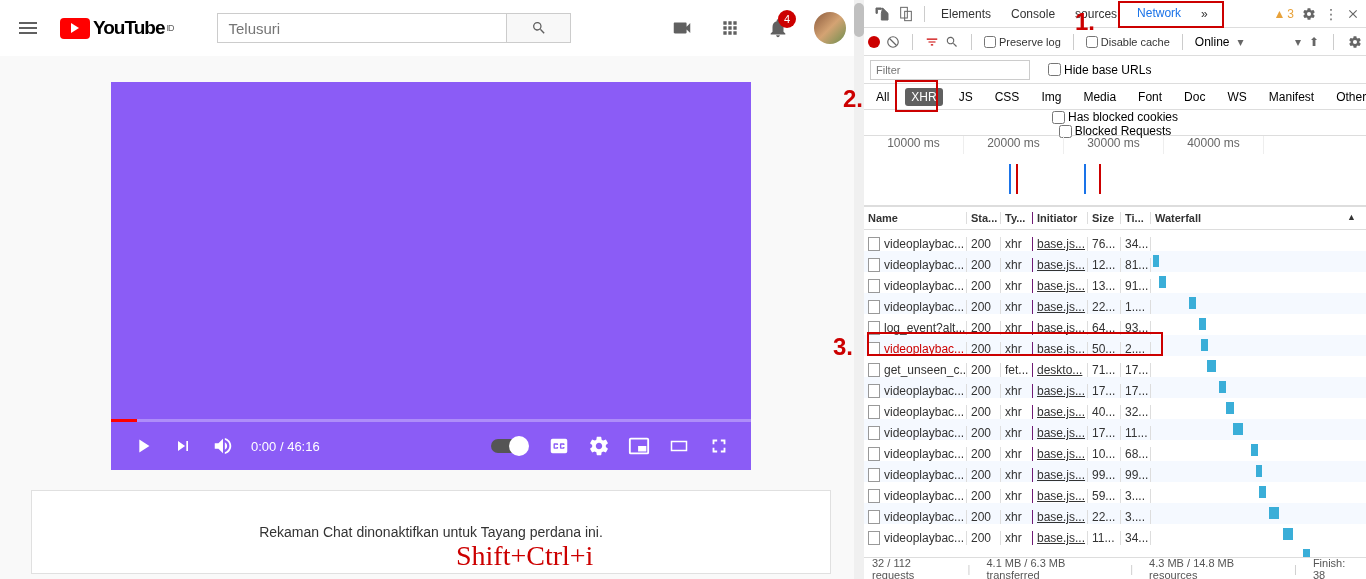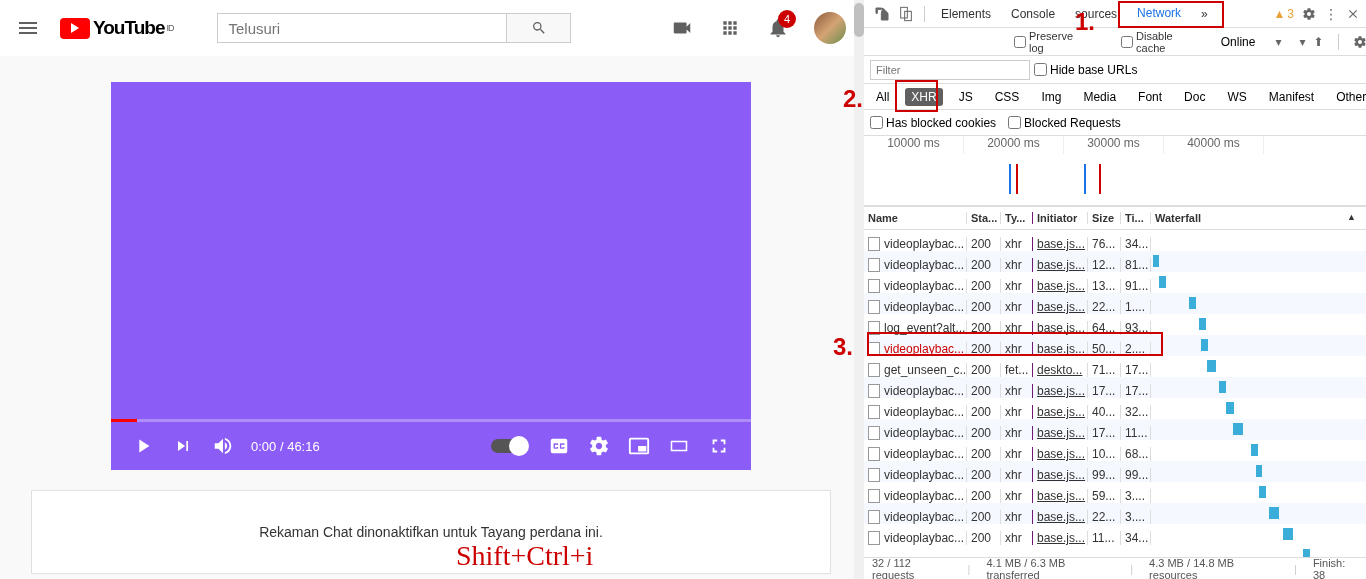--- a/index.html
+++ b/index.html
@@ -44,33 +44,33 @@
     .scrollbar-thumb { position: absolute; top: 3px; width: 10px; height: 34px; background: #c0c0c0; border-radius: 5px; }
     
     .dt-tabs { height: 28px; display: flex; align-items: center; border-bottom: 1px solid #ddd; padding: 0 6px; }
     .dt-tab-icon { width: 20px; height: 20px; color: #666; margin: 0 2px; display: flex; align-items: center; justify-content: center; }
     .dt-tab-sep { width: 1px; height: 16px; background: #ccc; margin: 0 6px; }
     .dt-tab { padding: 6px 10px; cursor: pointer; color: #333; }
     .dt-tab.active { border-bottom: 2px solid #1a73e8; color: #1a73e8; }
     .dt-tabs-right { margin-left: auto; display: flex; align-items: center; gap: 8px; }
     .warn-badge { color: #e8a23a; display: flex; align-items: center; gap: 2px; }
     
-    .dt-toolbar { height: 28px; display: flex; align-items: center; border-bottom: 1px solid #ddd; padding: 0 18px; gap: 18px; }
+    .dt-toolbar { height: 28px; display: flex; align-items: center; border-bottom: 1px solid #ddd; padding: 0 4px; gap: 6px; }
     .record-dot { width: 12px; height: 12px; background: #c00; border-radius: 50%; }
     .dt-toolbar label { display: flex; align-items: center; gap: 3px; font-size: 11px; color: #333; }
     .dt-toolbar input[type=checkbox] { width: 12px; height: 12px; }
     
-    .dt-filter-row { height: 28px; display: flex; align-items: center; border-bottom: 1px solid #ddd; padding: 0 6px; gap: 4px; }
+    .dt-filter-row { height: 28px; display: flex; align-items: center; border-bottom: 1px solid #ddd; padding: 0 6px; gap: 18px; }
     .filter-input { width: 160px; height: 20px; border: 1px solid #ccc; padding: 0 5px; font-size: 11px; color: #888; }
     
     .dt-types { height: 26px; display: flex; align-items: center; border-bottom: 1px solid #ddd; padding: 0 6px; gap: 10px; font-size: 12px; }
     .type-btn { padding: 2px 6px; cursor: pointer; border-radius: 3px; }
     .type-btn.active { background: #606060; color: #fff; }
     
-    .dt-blocked { height: 26px; display: flex; align-items: center; padding: 0 6px; gap: 12px; border-bottom: 1px solid #ddd; font-size: 12px; }
+    .dt-blocked { height: 26px; display: flex; align-items: center; padding: 0 6px; border-bottom: 1px solid #ddd; font-size: 12px; flex-direction: column; }
     
     .dt-timeline { height: 70px; border-bottom: 1px solid #ddd; position: relative; }
     .timeline-ticks { height: 18px; display: flex; font-size: 12px; color: #666; }
     .tick { width: 100px; text-align: center; border-right: 1px solid #eee; }
     .timeline-graph { position: relative; height: 52px; }
     .tl-bar { position: absolute; width: 2px; background: #4a9; }
     
     .dt-headers { height: 24px; display: flex; align-items: center; border-bottom: 1px solid #ddd; border-top: 1px solid #ddd; font-size: 11px; font-weight: bold; color: #333; }
     .col-name { width: 103px; padding-left: 4px; border-right: 1px solid #ddd; }
     .col-status { width: 34px; padding-left: 4px; border-right: 1px solid #ddd; }

